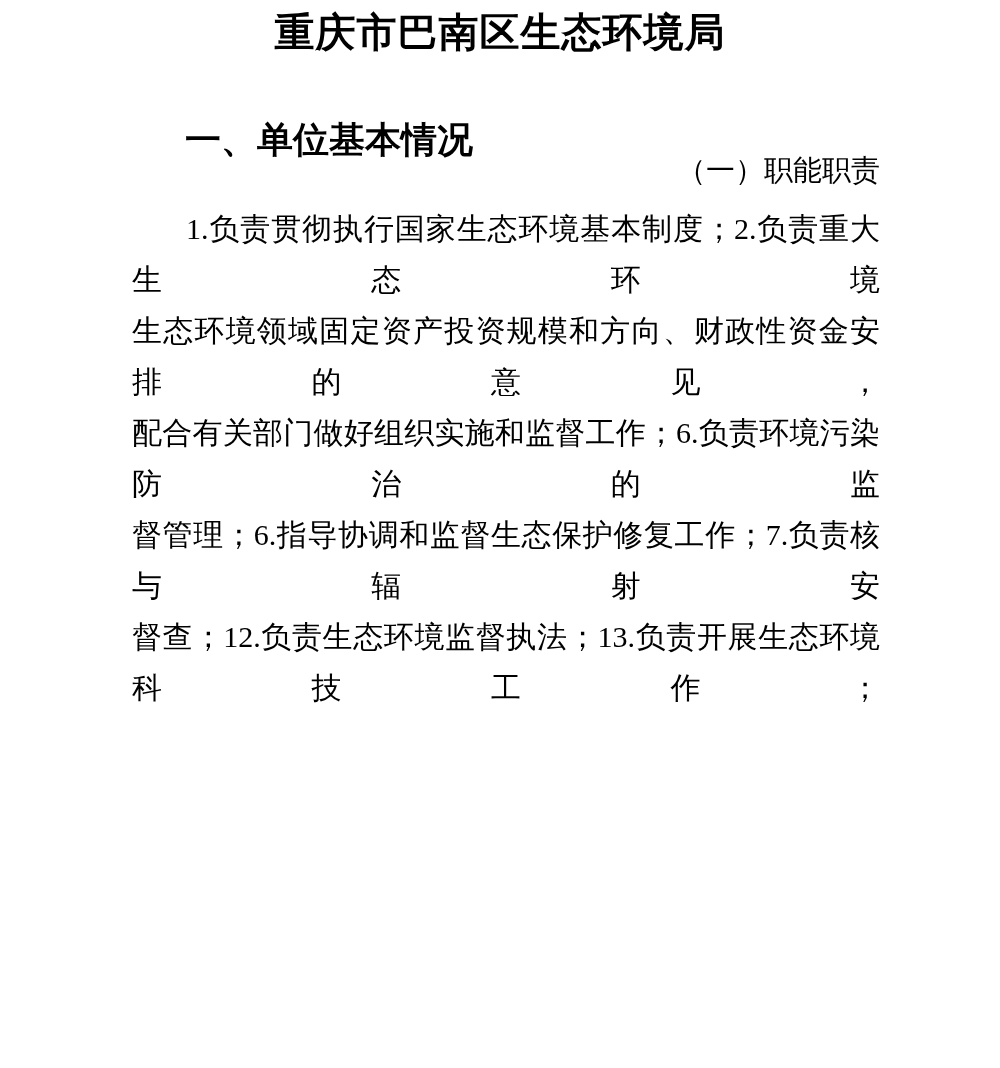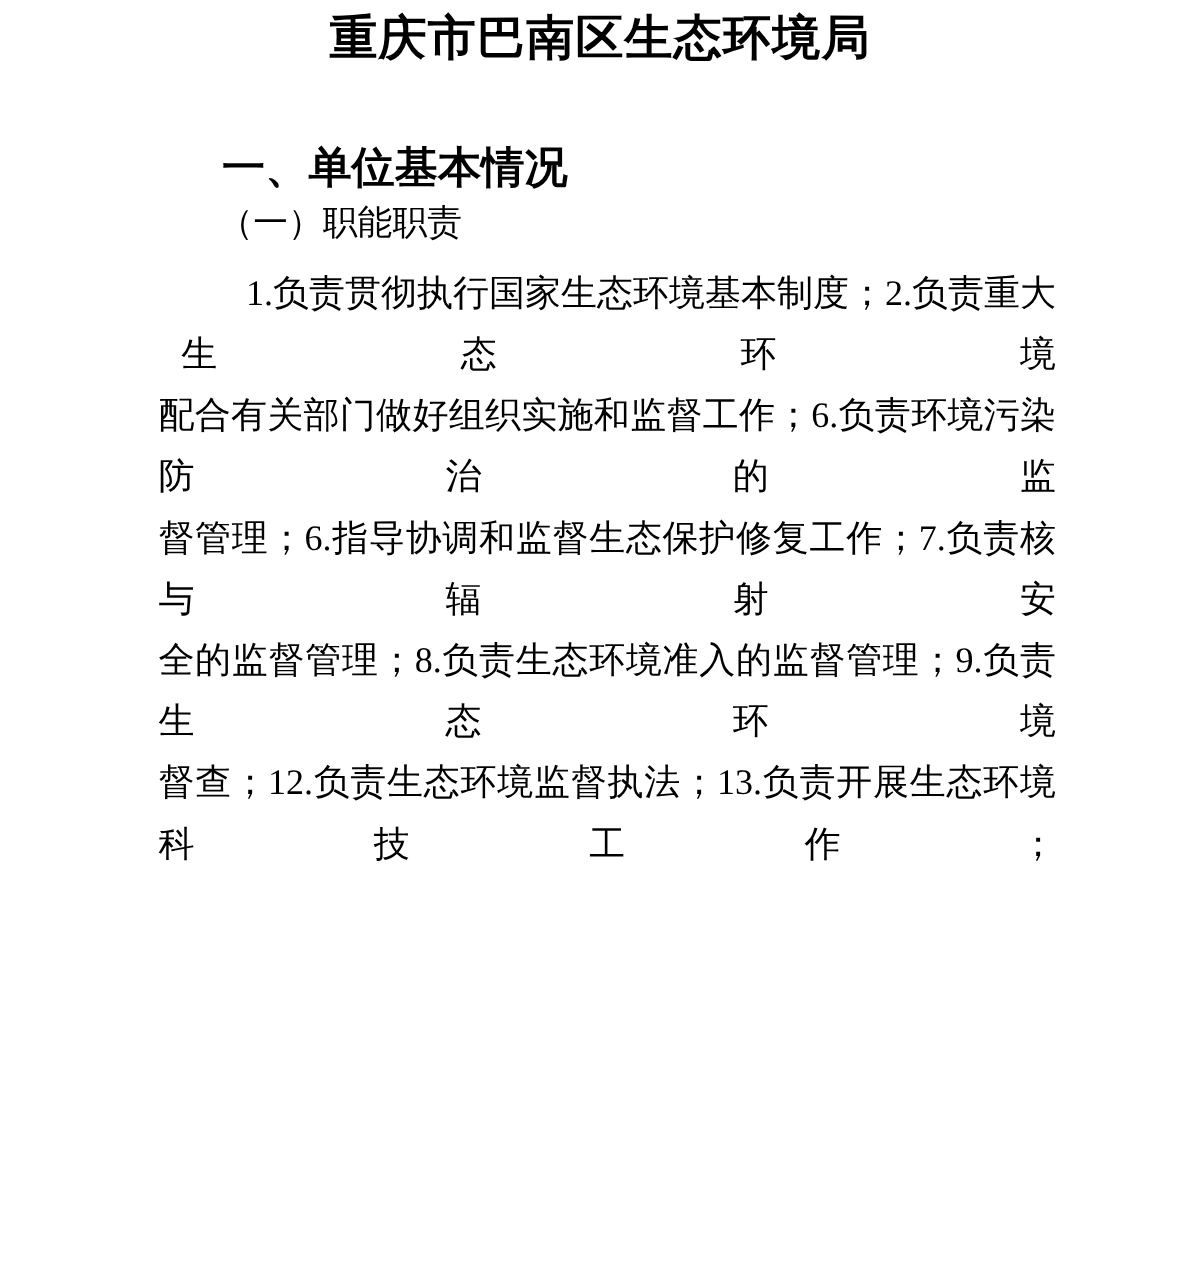--- a/index.html
+++ b/index.html
@@ -30,61 +30,60 @@
   }
   .section-heading {
     margin-top: 68px;
     padding-left: 53px;
     font-family: "Liberation Sans", sans-serif;
     font-weight: bold;
     font-size: 36px;
     line-height: 31px;
   }
   .subsection-heading {
-    margin-top: 16px;
     padding-left: 50px;
     font-family: "Liberation Serif", serif;
     font-weight: normal;
     font-size: 29px;
     line-height: 31px;
+    text-align: right;
   }
   .para {
     font-family: "Liberation Serif", serif;
     font-size: 30px;
   }
   .para.p1 { margin-top: 17px; }
   .line {
     line-height: 51px;
     text-align: justify;
     text-align-last: justify;
     text-justify: inter-character;
   }
   .line.indent {
     text-indent: 54px;
-    margin-left: 19px;
   }
 </style>
 </head>
 <body>
 
 <div class="page">
 
   <div class="doc-title">
     <div>重庆市巴南区生态环境局</div>
   </div>
 
   <div class="content">
 
     <div class="section-heading">一、单位基本情况</div>
 
     <div class="subsection-heading">（一）职能职责</div>
 
     <div class="para p1">
       <div class="line fill indent">1.负责贯彻执行国家生态环境基本制度；2.负责重大生态环境</div>
+      <div class="line fill">生态环境领域固定资产投资规模和方向、财政性资金安排的意见，</div>
       <div class="line fill">配合有关部门做好组织实施和监督工作；6.负责环境污染防治的监</div>
       <div class="line fill">督管理；6.指导协调和监督生态保护修复工作；7.负责核与辐射安</div>
-      <div class="line fill">全的监督管理；8.负责生态环境准入的监督管理；9.负责生态环境</div>
       <div class="line fill">督查；12.负责生态环境监督执法；13.负责开展生态环境科技工作；</div>
 
     </div>
 
   </div>
 </div>
 
 </body></html>

